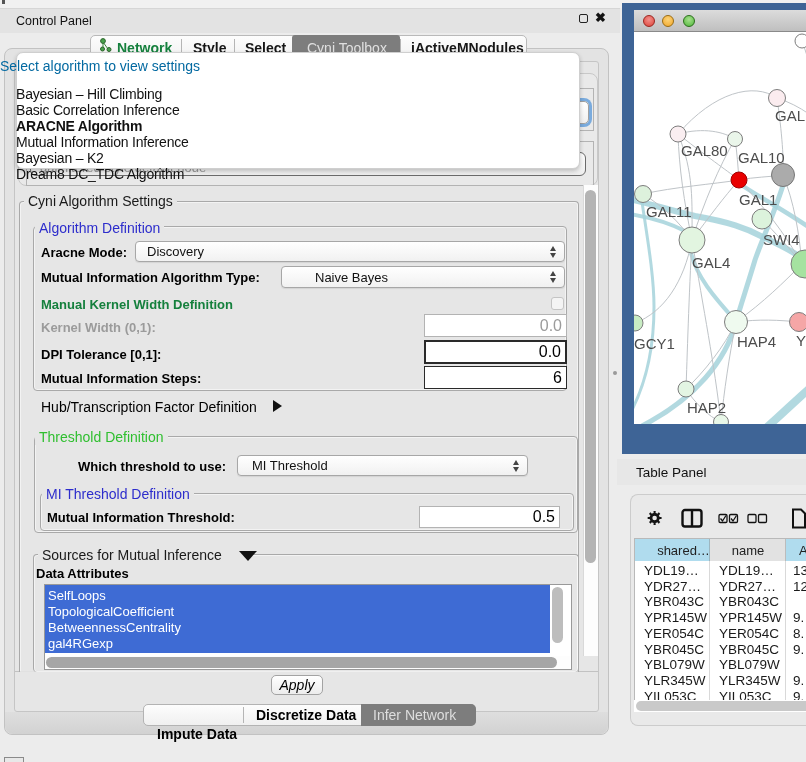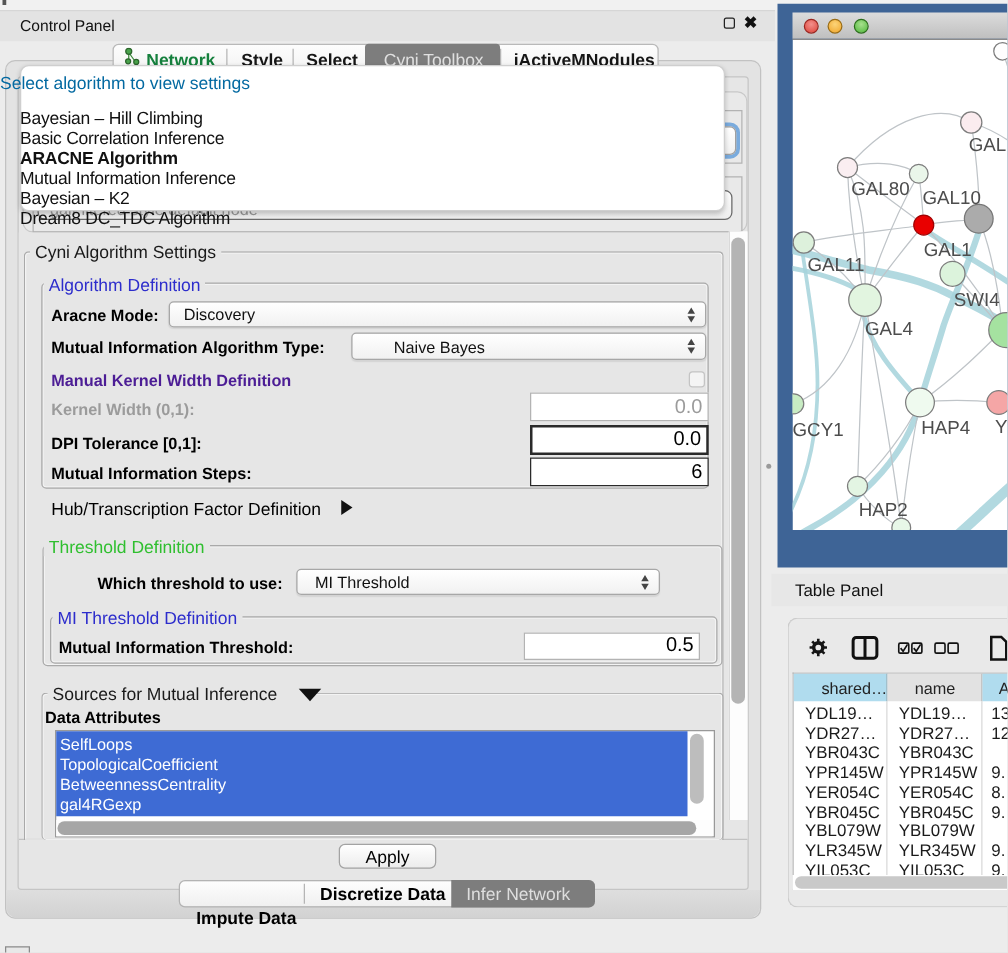--- a/index.html
+++ b/index.html
@@ -70,21 +70,21 @@
 <div class="grouplbl" style="left:24px;top:193px;">Cyni Algorithm Settings</div>
 
 <div class="gbox" style="left:33px;top:226px;width:534px;height:165px;"></div>
 <div class="grouplbl" style="left:35px;top:220px;color:#2d2dcc;">Algorithm Definition</div>
 
 <div class="abs bold" style="left:41px;top:245px;font-size:13px;">Aracne Mode:</div>
 <div class="combo abs" style="left:135px;top:241px;width:430px;height:21px;padding-left:11px;">Discovery<span class="arr"></span></div>
 <div class="abs bold" style="left:41px;top:270px;font-size:13px;">Mutual Information Algorithm Type:</div>
 <div class="combo abs" style="left:281px;top:266px;width:284px;height:22px;padding-left:33px;">Naive Bayes<span class="arr"></span></div>
 
-<div class="abs bold" style="left:41px;top:297px;font-size:13px;color:#4c1d95;">Manual Kernel Width Definition</div>
+<div class="abs bold" style="left:41px;top:297px;font-size:13px;color:#15803d;">Manual Kernel Width Definition</div>
 <div class="abs" style="left:551px;top:297px;width:13px;height:13px;background:#f4f4f4;border:1px solid #c4c4c4;border-radius:3px;"></div>
 
 <div class="abs bold" style="left:41px;top:320px;font-size:13px;color:#9b9b9b;">Kernel Width (0,1):</div>
 <div class="field abs" style="left:424px;top:314px;width:143px;height:23px;border:1px solid #b3b3b3;color:#9b9b9b;">0.0</div>
 
 <div class="abs bold" style="left:41px;top:347px;font-size:13px;">DPI Tolerance [0,1]:</div>
 <div class="field abs" style="left:424px;top:340px;width:143px;height:24px;border:2px solid #2a2a2a;">0.0</div>
 
 <div class="abs bold" style="left:41px;top:371px;font-size:13px;">Mutual Information Steps:</div>
 <div class="field abs" style="left:424px;top:366px;width:143px;height:23px;border:1px solid #2a2a2a;">6</div>
@@ -112,21 +112,21 @@
 <div class="abs" style="left:44px;top:584px;width:528px;height:86px;background:#fff;border:1px solid #999;"></div>
 <div class="abs" style="left:45px;top:585px;width:505px;height:68px;background:#3e6bd4;"></div>
 <div class="abs" style="left:48px;top:588px;font-size:13px;color:#fff;line-height:16px;">SelfLoops<br>TopologicalCoefficient<br>BetweennessCentrality<br>gal4RGexp</div>
 <div class="abs" style="left:552px;top:587px;width:11px;height:56px;background:#bdbdbd;border-radius:6px;"></div>
 
 <div class="abs" style="left:45px;top:656px;width:525px;height:13px;background:#fdfdfd;"></div>
 <div class="abs" style="left:46px;top:657px;width:511px;height:11px;background:#a6a6a6;border-radius:6px;"></div>
 
 <div class="abs" style="left:5px;top:712px;width:603px;height:22px;background:linear-gradient(#dedede,#d2d2d2);border-radius:0 0 8px 8px;"></div>
 
-<div class="abs" style="left:271px;top:675px;width:78px;height:20px;background:linear-gradient(#fff,#ececec);border:1px solid #a3a3a3;border-radius:5px;text-align:center;font-size:14px;padding-top:1px;">Apply</div>
+<div class="abs" style="left:271px;top:675px;width:52px;height:20px;background:linear-gradient(#fff,#ececec);border:1px solid #a3a3a3;border-radius:5px;text-align:center;font-size:14px;padding-top:1px;font-style:italic;">Apply</div>
 
 <div class="abs" style="left:143px;top:704px;width:333px;height:22px;background:linear-gradient(#fdfdfd,#f0f0f0);border:1px solid #b3b3b3;border-radius:5px;"></div>
 <div class="abs" style="left:243px;top:707px;width:1px;height:16px;background:#b5b5b5;"></div>
 <div class="abs" style="left:361px;top:704px;width:115px;height:22px;background:#7d7d7d;border-radius:0 5px 5px 0;"></div>
 <div class="abs bold" style="left:157px;top:726px;font-size:14px;">Impute Data</div>
 <div class="abs bold" style="left:256px;top:707px;font-size:14px;">Discretize Data</div>
 <div class="abs" style="left:373px;top:707px;font-size:14px;color:#dedede;">Infer Network</div>
 
 <div class="abs" style="left:4px;top:757px;width:20px;height:10px;background:#e8e8e8;border:1.5px solid #8a8a8a;"></div>
 

